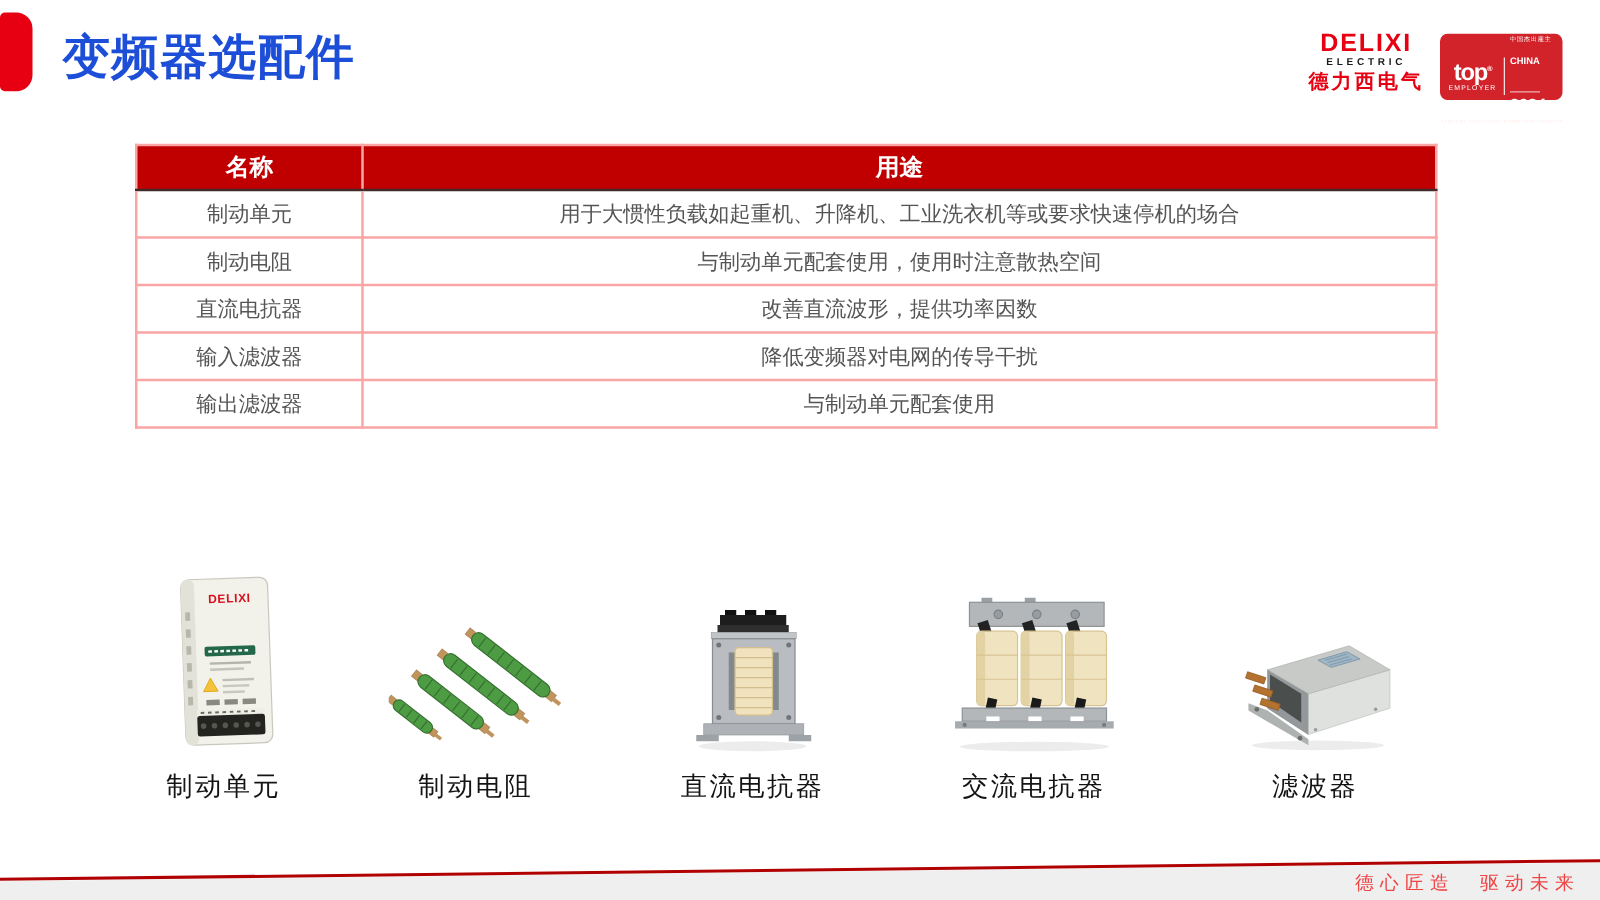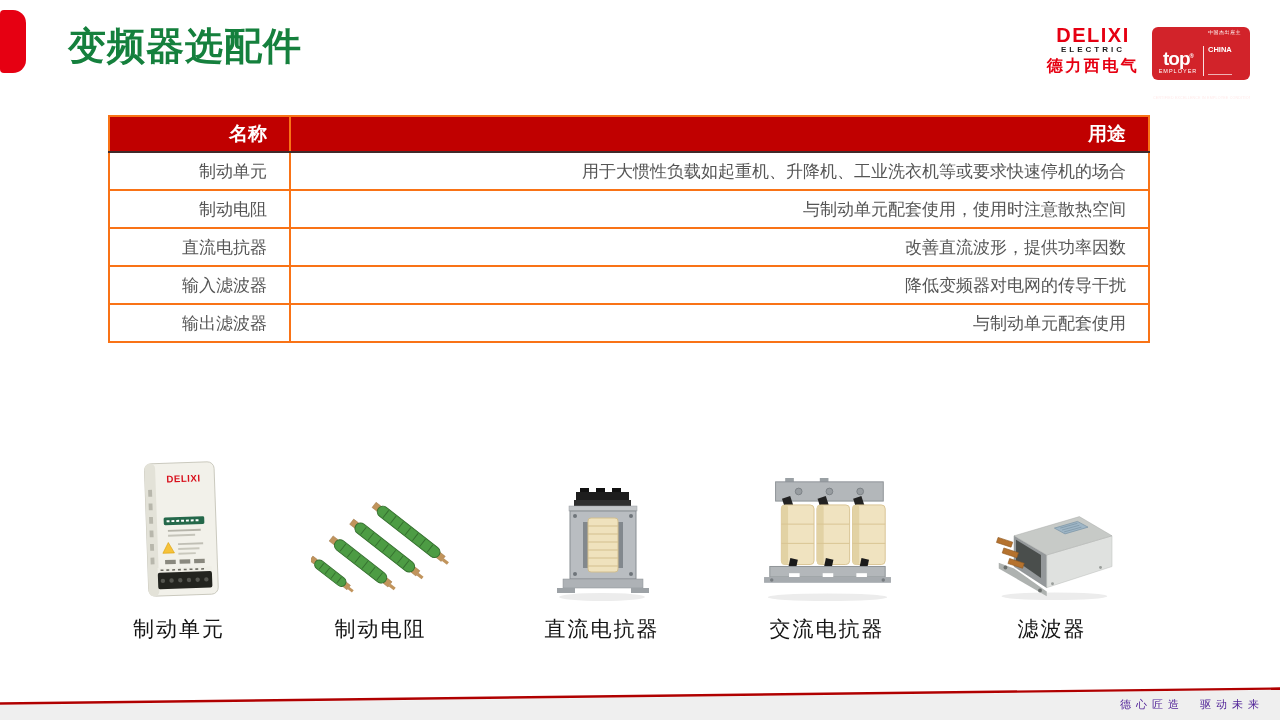--- a/index.html
+++ b/index.html
@@ -3,22 +3,22 @@
 <meta charset="utf-8">
 <style>
   html,body{margin:0;padding:0;background:#fff;}
   body{width:1280px;height:720px;overflow:hidden;
        font-family:"Liberation Sans","DejaVu Sans",sans-serif;}
   .slide{position:relative;width:1280px;height:720px;background:#ffffff;overflow:hidden;}
 
   
   .corner-tab{position:absolute;left:0;top:10px;width:26px;height:63px;
               background:#e60012;border-radius:4px 13px 13px 4px;}
-  .title{position:absolute;left:68px;top:22px;margin:0;font-size:38px;line-height:48px;
-         font-weight:bold;color:#15803d;letter-spacing:1px;}
+  .title{position:absolute;left:50px;top:22px;margin:0;font-size:38px;line-height:48px;
+         font-weight:bold;color:#1d4ed8;letter-spacing:1px;}
 
   .logo{position:absolute;left:1040px;top:25px;width:106px;text-align:center;}
   .logo-en{font-size:20px;line-height:20px;font-weight:bold;color:#e60012;letter-spacing:1.5px;}
   .logo-sub{font-size:8px;line-height:10px;color:#1a1a1a;letter-spacing:3px;font-weight:bold;}
   .logo-cn{font-size:16px;line-height:18px;font-weight:bold;color:#e60012;letter-spacing:2.5px;margin-top:2px;}
 
   .badge{position:absolute;left:1152px;top:27px;width:98px;height:53px;background:#d2232a;
          border-radius:6px;color:#fff;display:flex;flex-direction:column;box-sizing:border-box;}
   .badge-main{flex:1;display:flex;align-items:center;padding:2px 4px 0 5px;}
   .badge-left{width:42px;text-align:center;}
@@ -29,39 +29,39 @@
   .badge-right{flex:1;text-align:left;line-height:1.35;}
   .badge-cn{font-size:5px;letter-spacing:.5px;}
   .badge-country{font-size:7.5px;font-weight:bold;display:inline-block;
                  border-bottom:1px solid rgba(255,255,255,.65);padding-bottom:19px;}
   .badge-year{font-size:13px;font-weight:bold;margin-top:1px;}
   .badge-strip{border-top:1px solid rgba(255,255,255,.85);font-size:3.6px;letter-spacing:.2px;
                text-align:center;padding:2px 1px 3px;white-space:nowrap;overflow:hidden;color:#ffe9e9;}
 
   
   .acc-table{position:absolute;left:108px;top:115px;width:1042px;border-collapse:collapse;table-layout:fixed;}
-  .acc-table th,.acc-table td{border:2px solid #f97316;text-align:right;vertical-align:middle;padding:0 22px;}
+  .acc-table th,.acc-table td{border:2px solid #fca5a5;text-align:center;vertical-align:middle;padding:0 22px;}
   .acc-table thead th{background:#c00000;color:#ffffff;font-size:19px;font-weight:bold;height:34px;
                       border-bottom-color:#402a2a;}
   .acc-table tbody td{height:36px;font-size:17px;color:#555555;background:#ffffff;}
   .col-name{width:181px;}
 
   
   figure{position:absolute;margin:0;display:flex;flex-direction:column;align-items:center;}
   .imgbox{height:150px;display:flex;align-items:flex-end;justify-content:center;}
   figcaption{margin-top:12px;font-size:21px;color:#141414;letter-spacing:2px;white-space:nowrap;}
   .p1{left:118px;top:453px;width:122px;}
   .p2{left:308px;top:453px;width:145px;}
   .p3{left:536px;top:453px;width:132px;}
   .p4{left:758px;top:453px;width:138px;}
   .p5{left:982px;top:453px;width:140px;justify-content:flex-end;}
 
   
   .footer-band{position:absolute;left:0;top:680px;width:1280px;height:40px;display:block;}
-  .footer-slogan{position:absolute;right:16px;top:697px;font-size:11px;color:#4c1d95;
+  .footer-slogan{position:absolute;right:16px;top:697px;font-size:15px;color:#ef4444;
                  letter-spacing:5px;white-space:nowrap;}
 </style>
 </head>
 <body>
 
 <div class="slide">
 
   <div class="corner-tab"></div>
   <h1 class="title">变频器选配件</h1>
 

